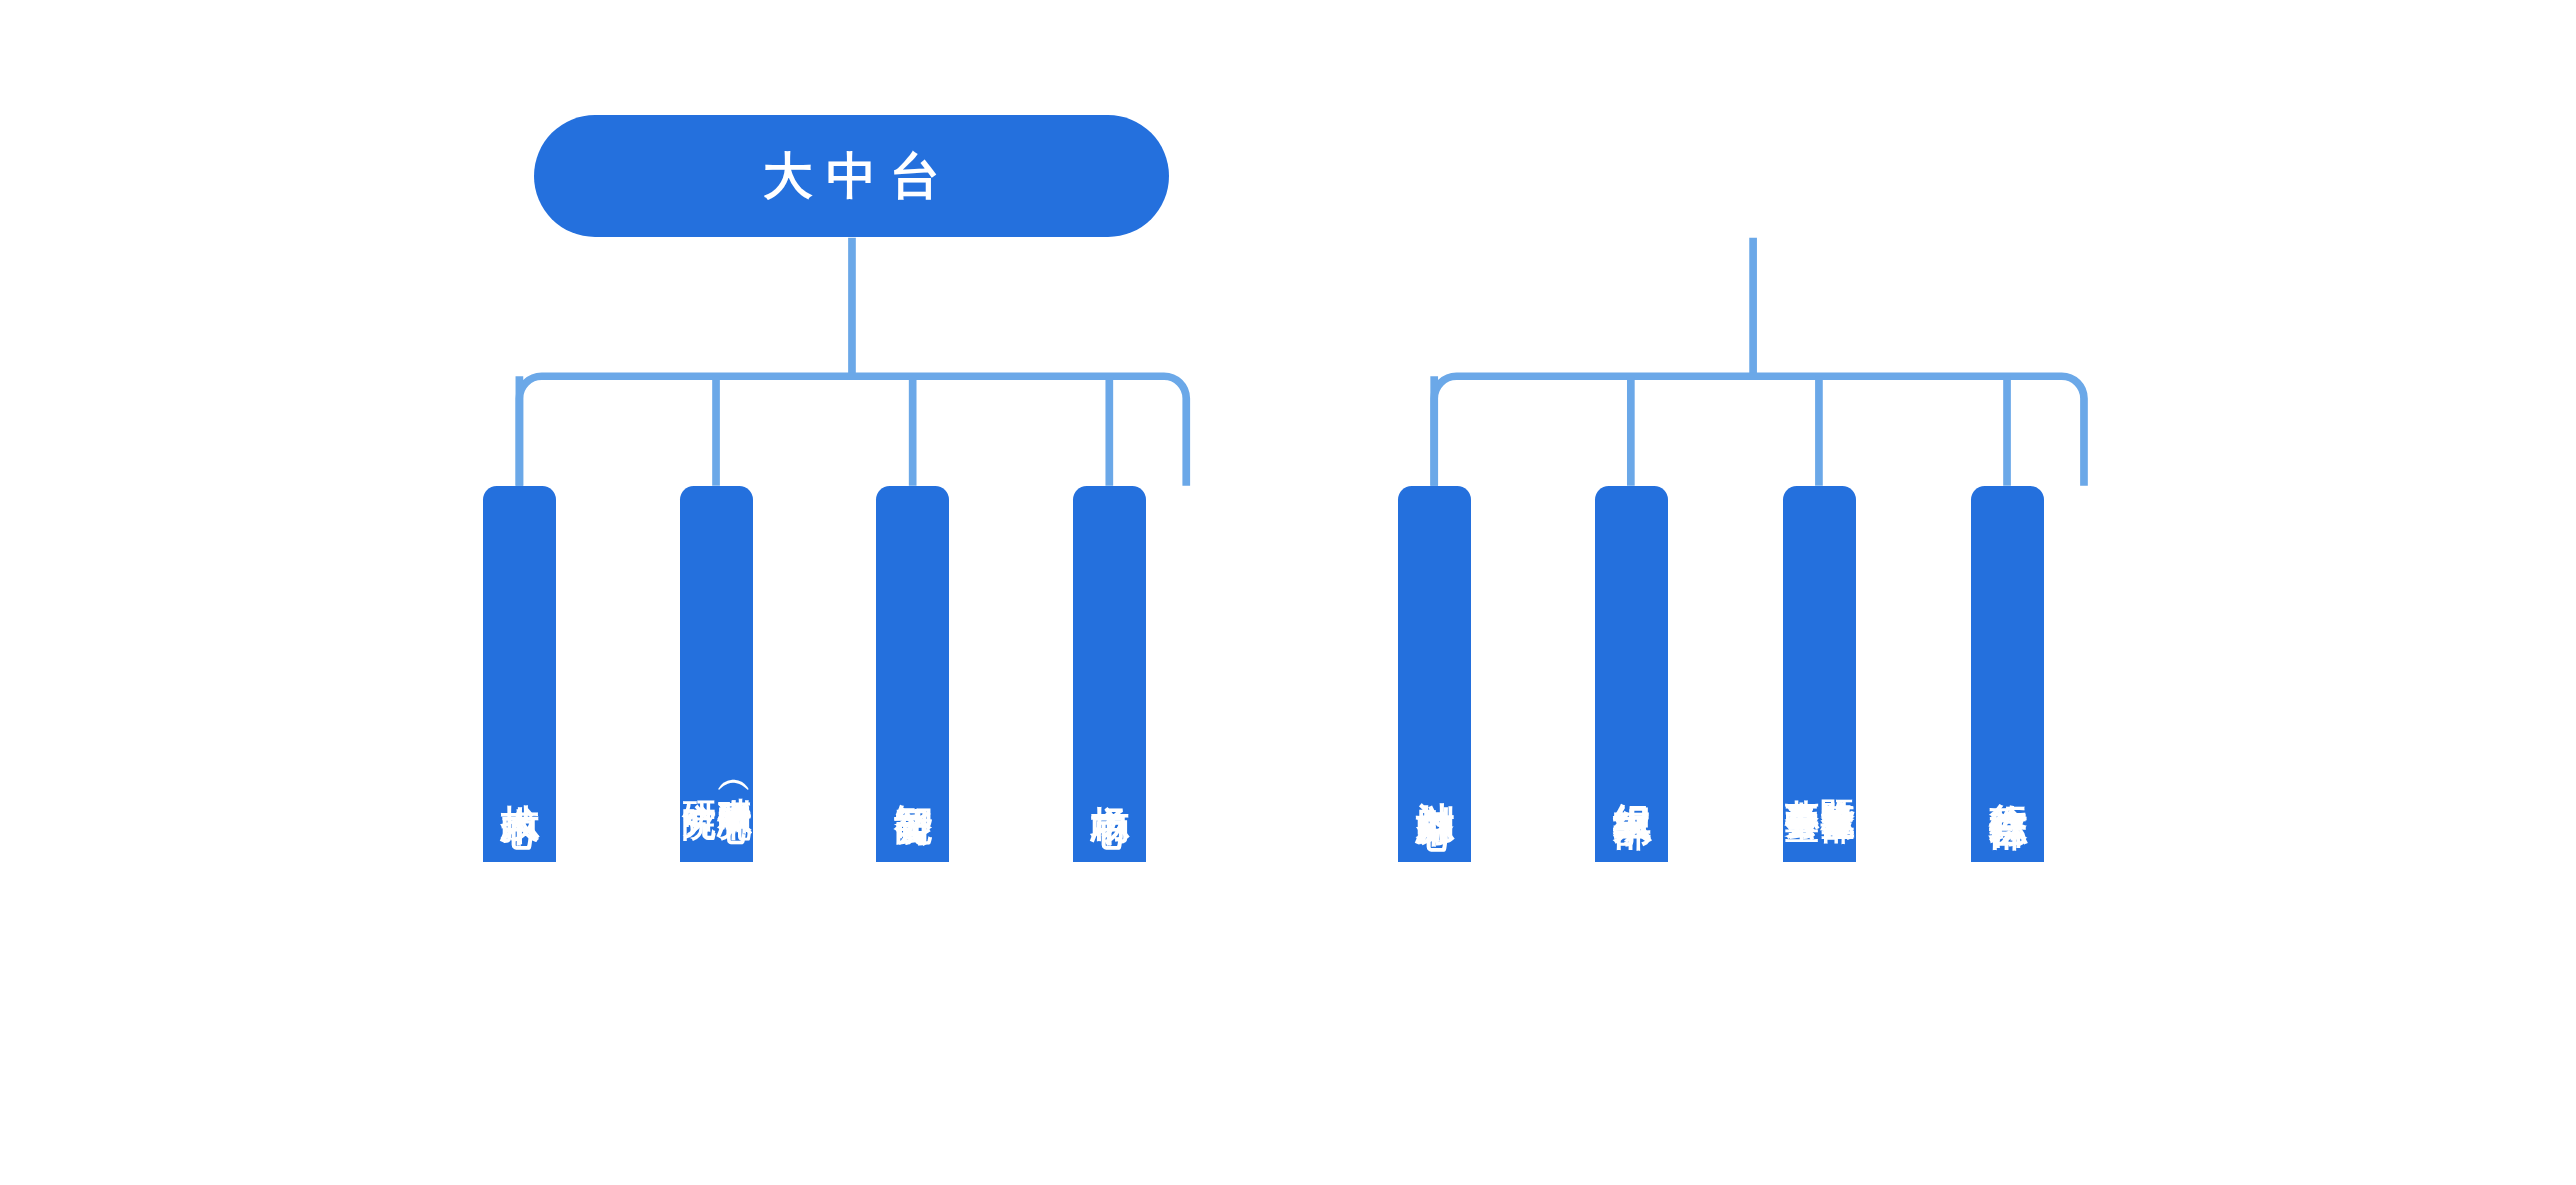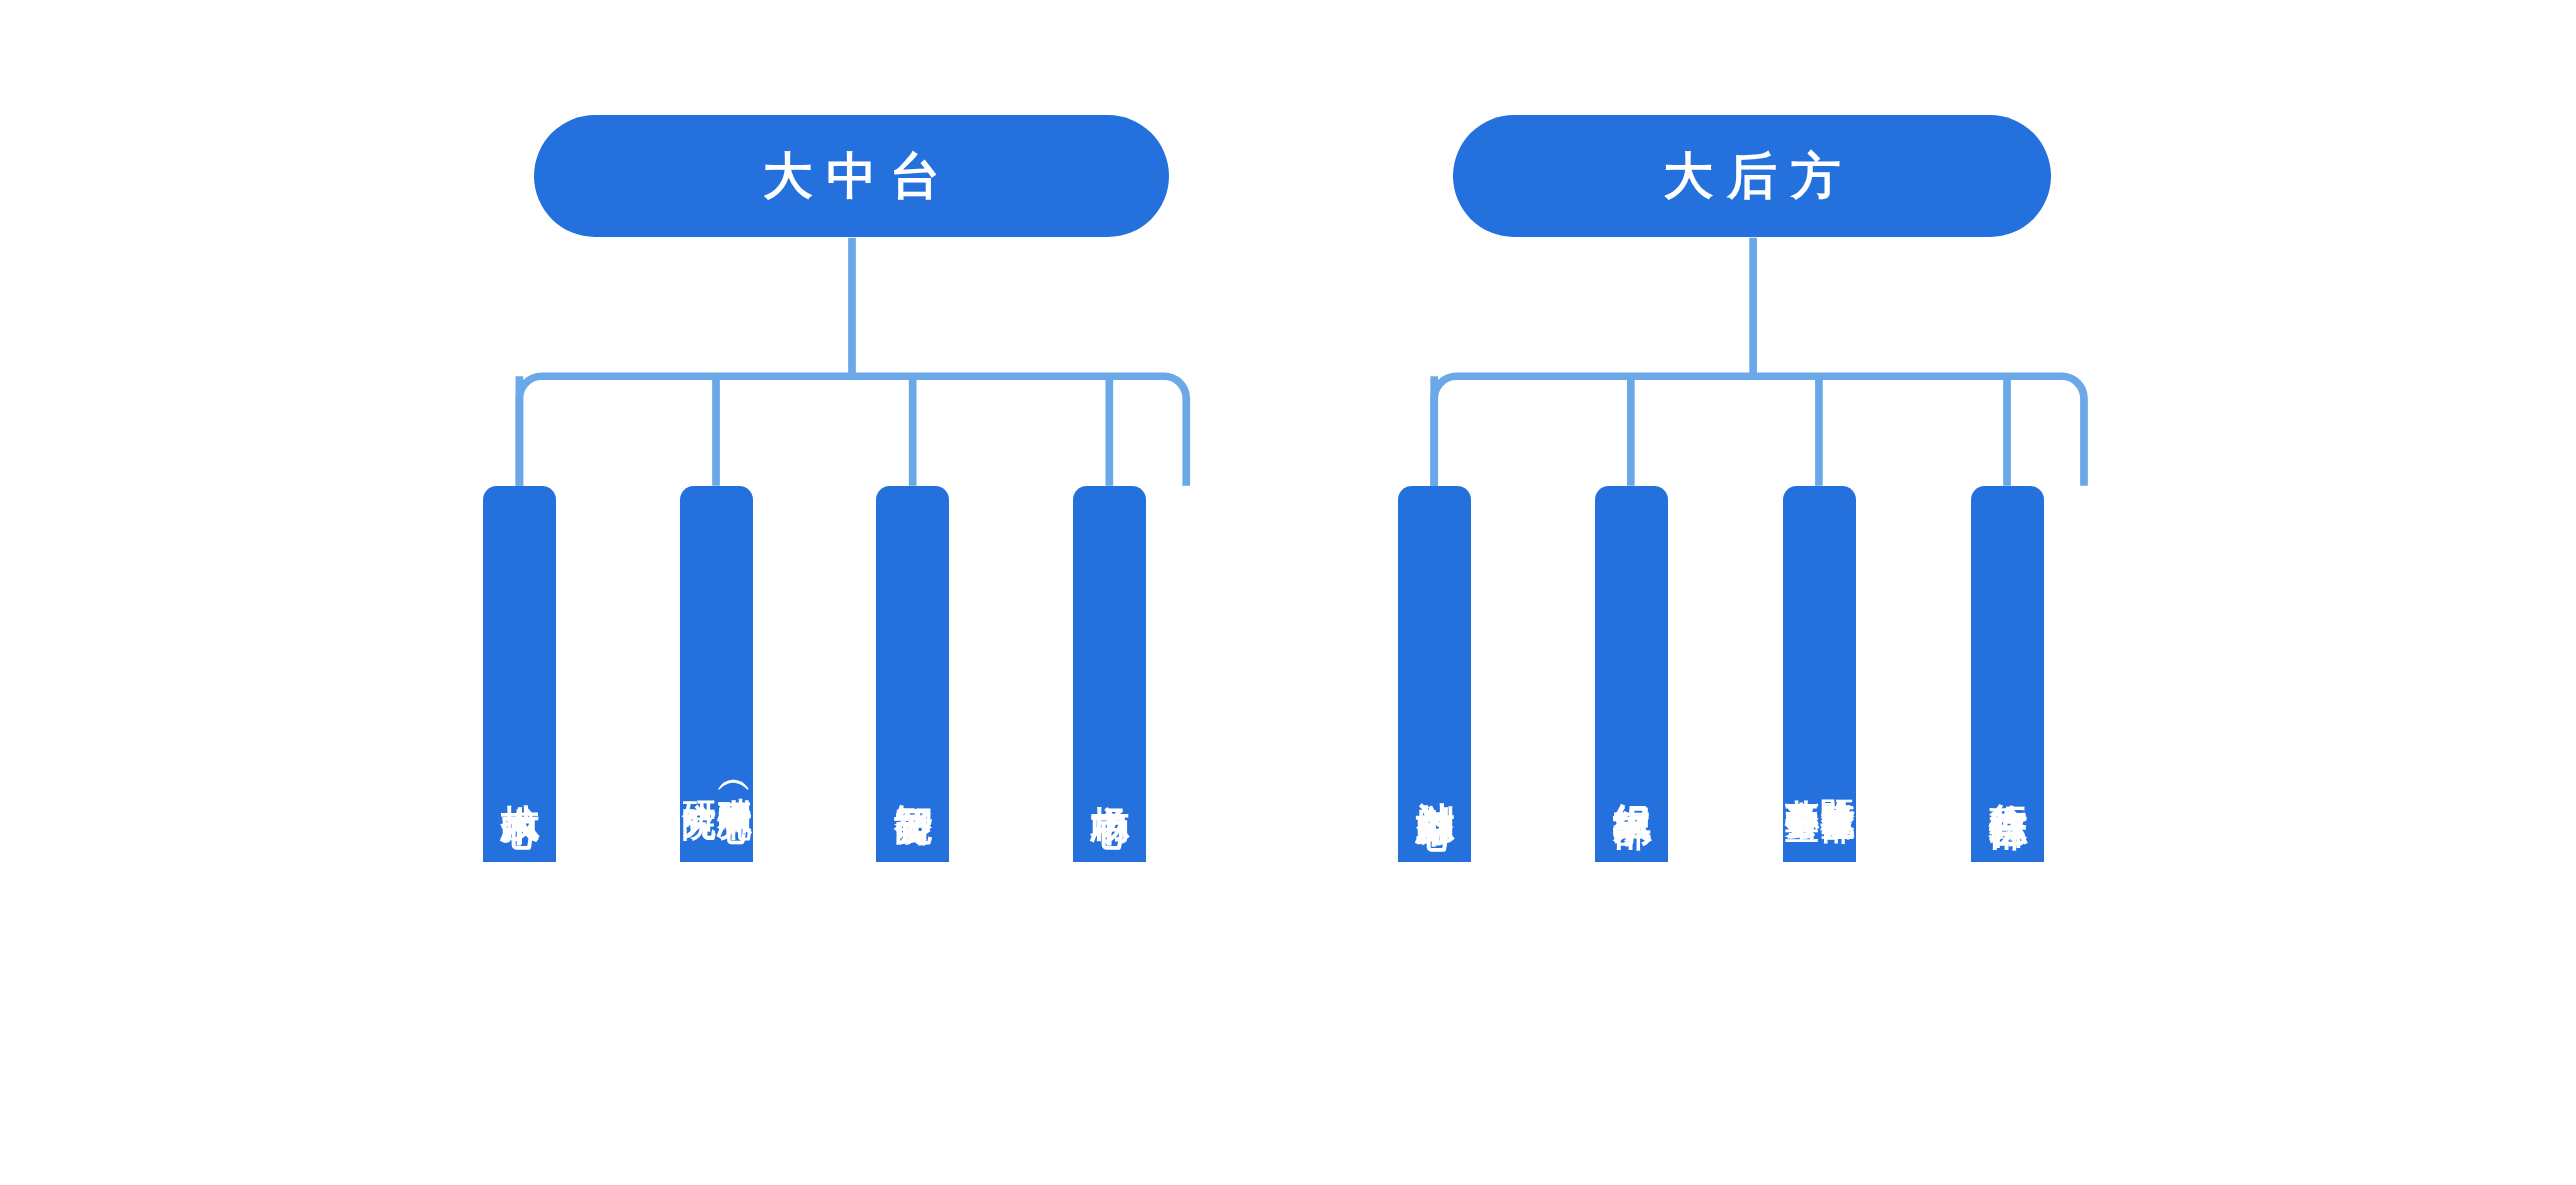--- a/index.html
+++ b/index.html
@@ -104,23 +104,20 @@
       <path d="M 1907.5 440 L 1907.5 568"></path>
       <path d="M 2127.5 440 L 2127.5 568"></path>
       <path d="M 2347.5 440 L 2347.5 568"></path>
     </g>
   </svg>
 
   <div class="pill" style="left:534px; top:115px; width:635px; height:122px;">
     <span class="pill-label">大中台</span>
   </div>
 
-  <div class="pill" style="left:1453px; top:115px; width:598px; height:122px;">
-    <span class="pill-label">大后方</span>
-  </div>
 
   <div class="leaf" style="left:483px; top:486px; width:73px; height:582px;">
     <span class="vcol">技术中心</span>
   </div>
 
   <div class="leaf two-col" style="left:680px; top:486px; width:73px; height:582px;">
     <span class="vcol">（碳中和研究中心）</span>
     <span class="vcol">研究院</span>
   </div>
 

